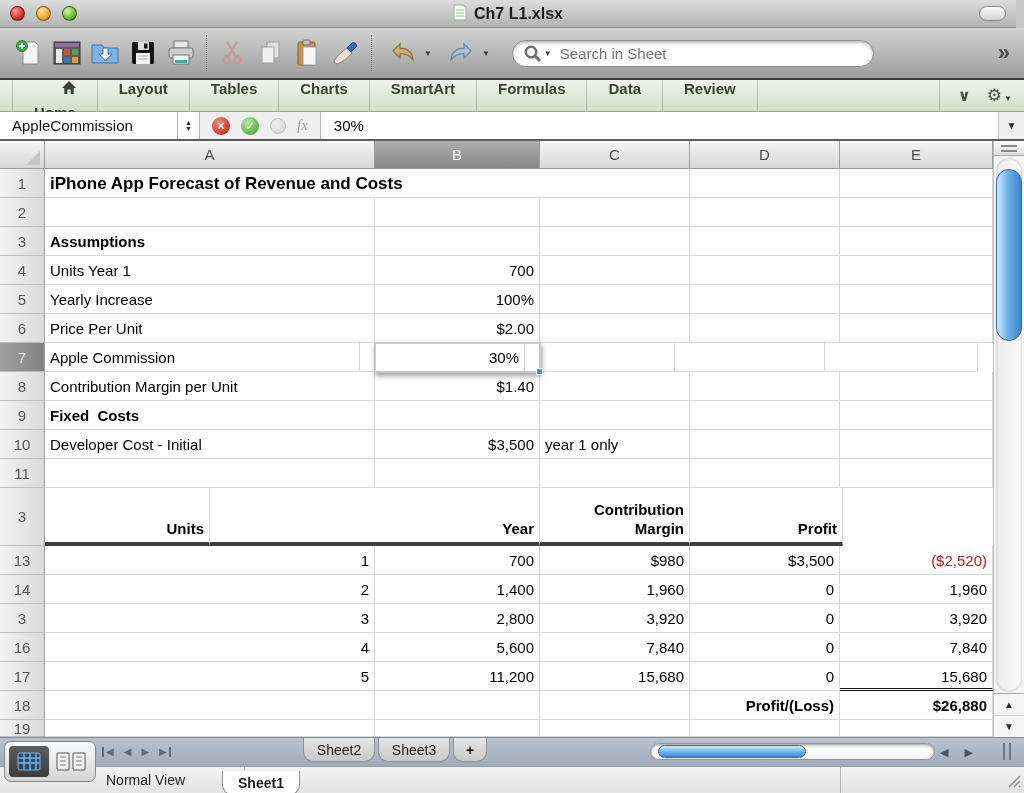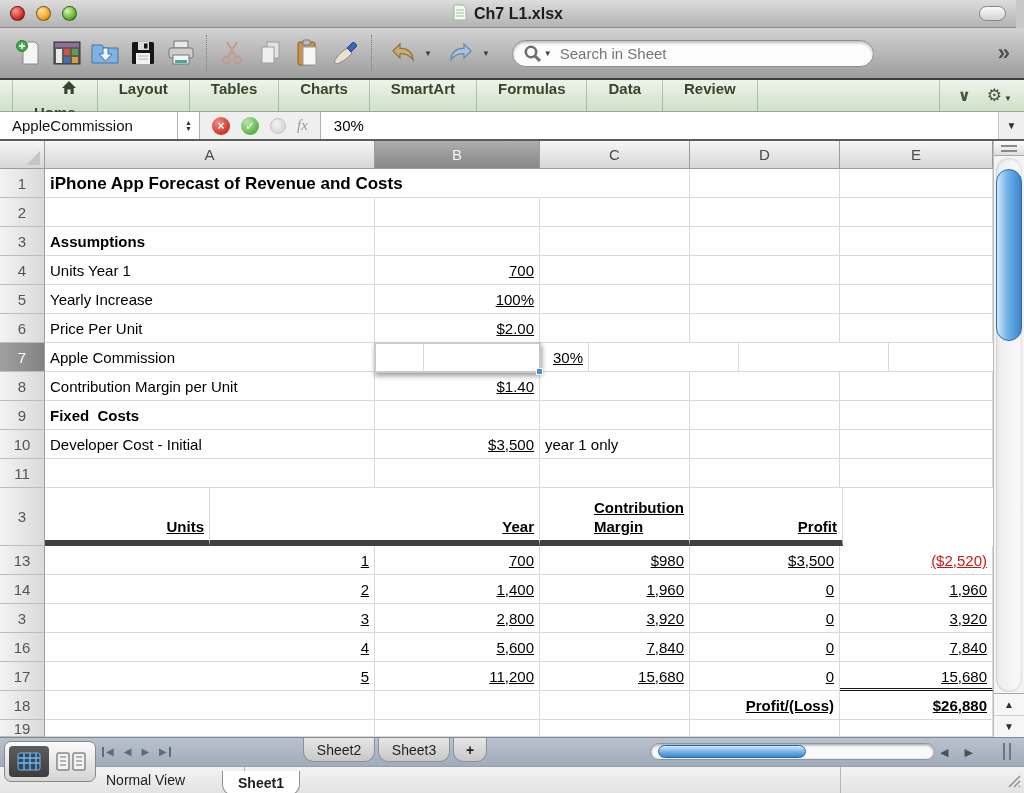--- a/index.html
+++ b/index.html
@@ -82,26 +82,26 @@
   .grow { display:flex; height:29px; overflow:visible; }
   .grow.tall { height:58px; }
   .grow.partial { height:17px; }
   .rhdr { width:45px; background:linear-gradient(90deg,#f3f3f3,#dadada); border-right:1px solid #9c9c9c;
     border-bottom:1px solid #bdbdbd; display:flex; align-items:center; justify-content:center;
     font-size:15px; color:#555; flex-shrink:0; }
   .rhdr.sel { background:linear-gradient(90deg,#a0a0a0,#828282); color:#fff; }
   .cell { border-right:1px solid #d9d9d9; border-bottom:1px solid #d9d9d9; font-size:15px;
     color:#000; display:flex; align-items:flex-end; padding:2px 5px 4px 5px; white-space:pre;
     line-height:19px; overflow:visible; flex-shrink:0; }
-  .cell.al-r { justify-content:flex-end; text-align:left;text-decoration:underline; }
+  .cell.al-r { justify-content:flex-end; text-align:right; }
   .cell.b { font-weight:bold; }
   .cell.red { color:#cf1616; }
   .cell.title-cell { font-size:17px; position:relative; z-index:2; }
   .cell.no-r { border-right-color:transparent; }
-  .cell.thickb { border-bottom:6px solid #404040; }
+  .cell.thickb { border-bottom:4px solid #404040; }
   .cell.dblb { border-bottom:3px double #141414; padding-bottom:2px; }
   .sel-overlay { position:absolute; left:374px; top:173px; width:167px; height:31px;
     border:2px solid #c9c9c9; box-shadow:1px 3px 5px rgba(0,0,0,.38); z-index:3; pointer-events:none; }
   .sel-handle { position:absolute; right:-4px; bottom:-4px; width:7px; height:7px;
     background:#4a90d9; border:1px solid #fff; }
 
   
   .vscroll { position:absolute; right:0; top:0; width:31px; height:596px; background:#f3f3f3;
     border-left:1px solid #bcbcbc; }
   .vs-split { height:15px; border-bottom:1px solid #a8a8a8; background:linear-gradient(#fdfdfd,#dedede);
@@ -385,21 +385,21 @@
         <div class="grow">
           <div class="rhdr">6</div>
           <div class="cell" style="width: 330px;">Price Per Unit</div>
           <div class="cell al-r" style="width: 165px;">$2.00</div>
           <div class="cell" style="width: 150px;"></div>
           <div class="cell" style="width: 150px;"></div>
           <div class="cell" style="width: 153px;"></div>
         </div>
         <div class="grow">
           <div class="rhdr sel">7</div>
-          <div class="cell" style="width: 379px;">Apple Commission</div>
+          <div class="cell" style="width: 315px;">Apple Commission</div>
           <div class="cell al-r" style="width: 165px;">30%</div>
           <div class="cell" style="width: 150px;"></div>
           <div class="cell" style="width: 150px;"></div>
           <div class="cell" style="width: 153px;"></div>
         </div>
         <div class="grow">
           <div class="rhdr">8</div>
           <div class="cell" style="width: 330px;">Contribution Margin per Unit</div>
           <div class="cell al-r" style="width: 165px;">$1.40</div>
           <div class="cell" style="width: 150px;"></div>

